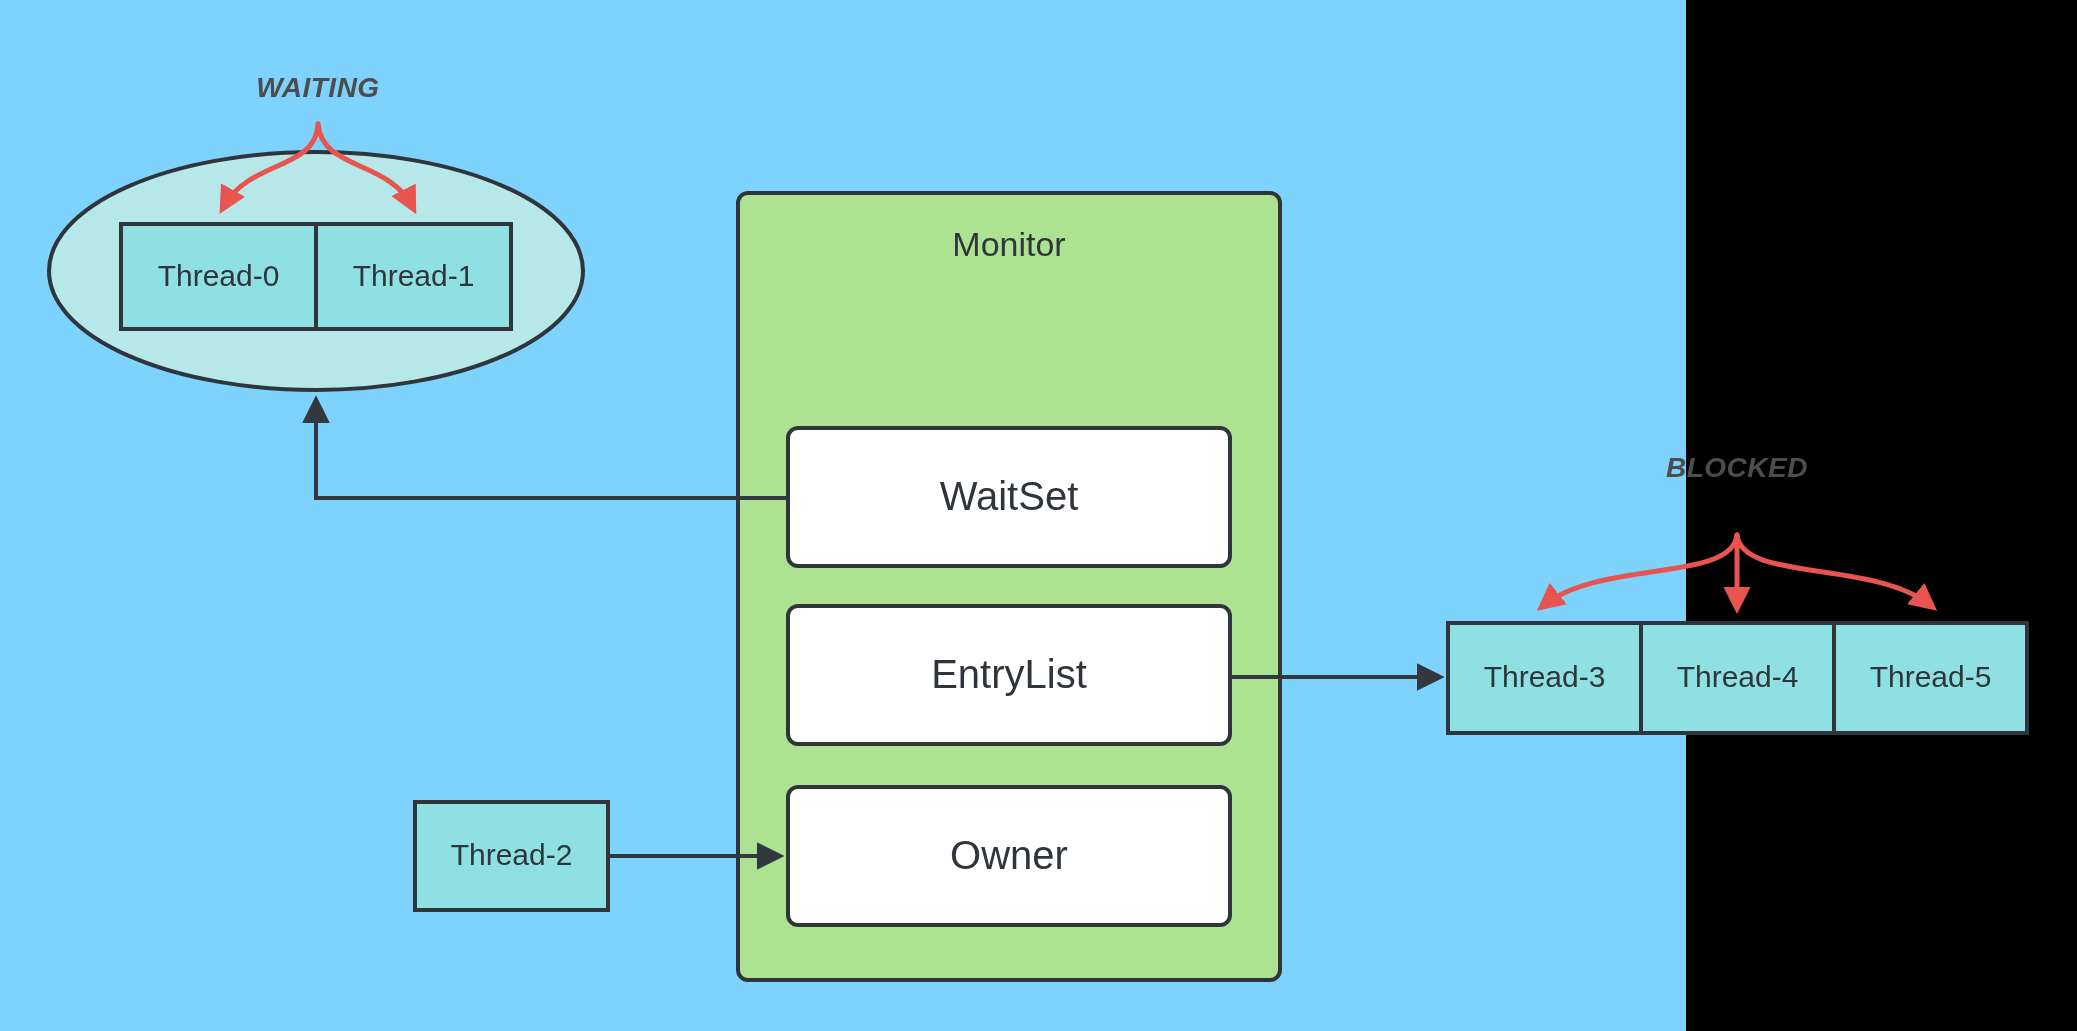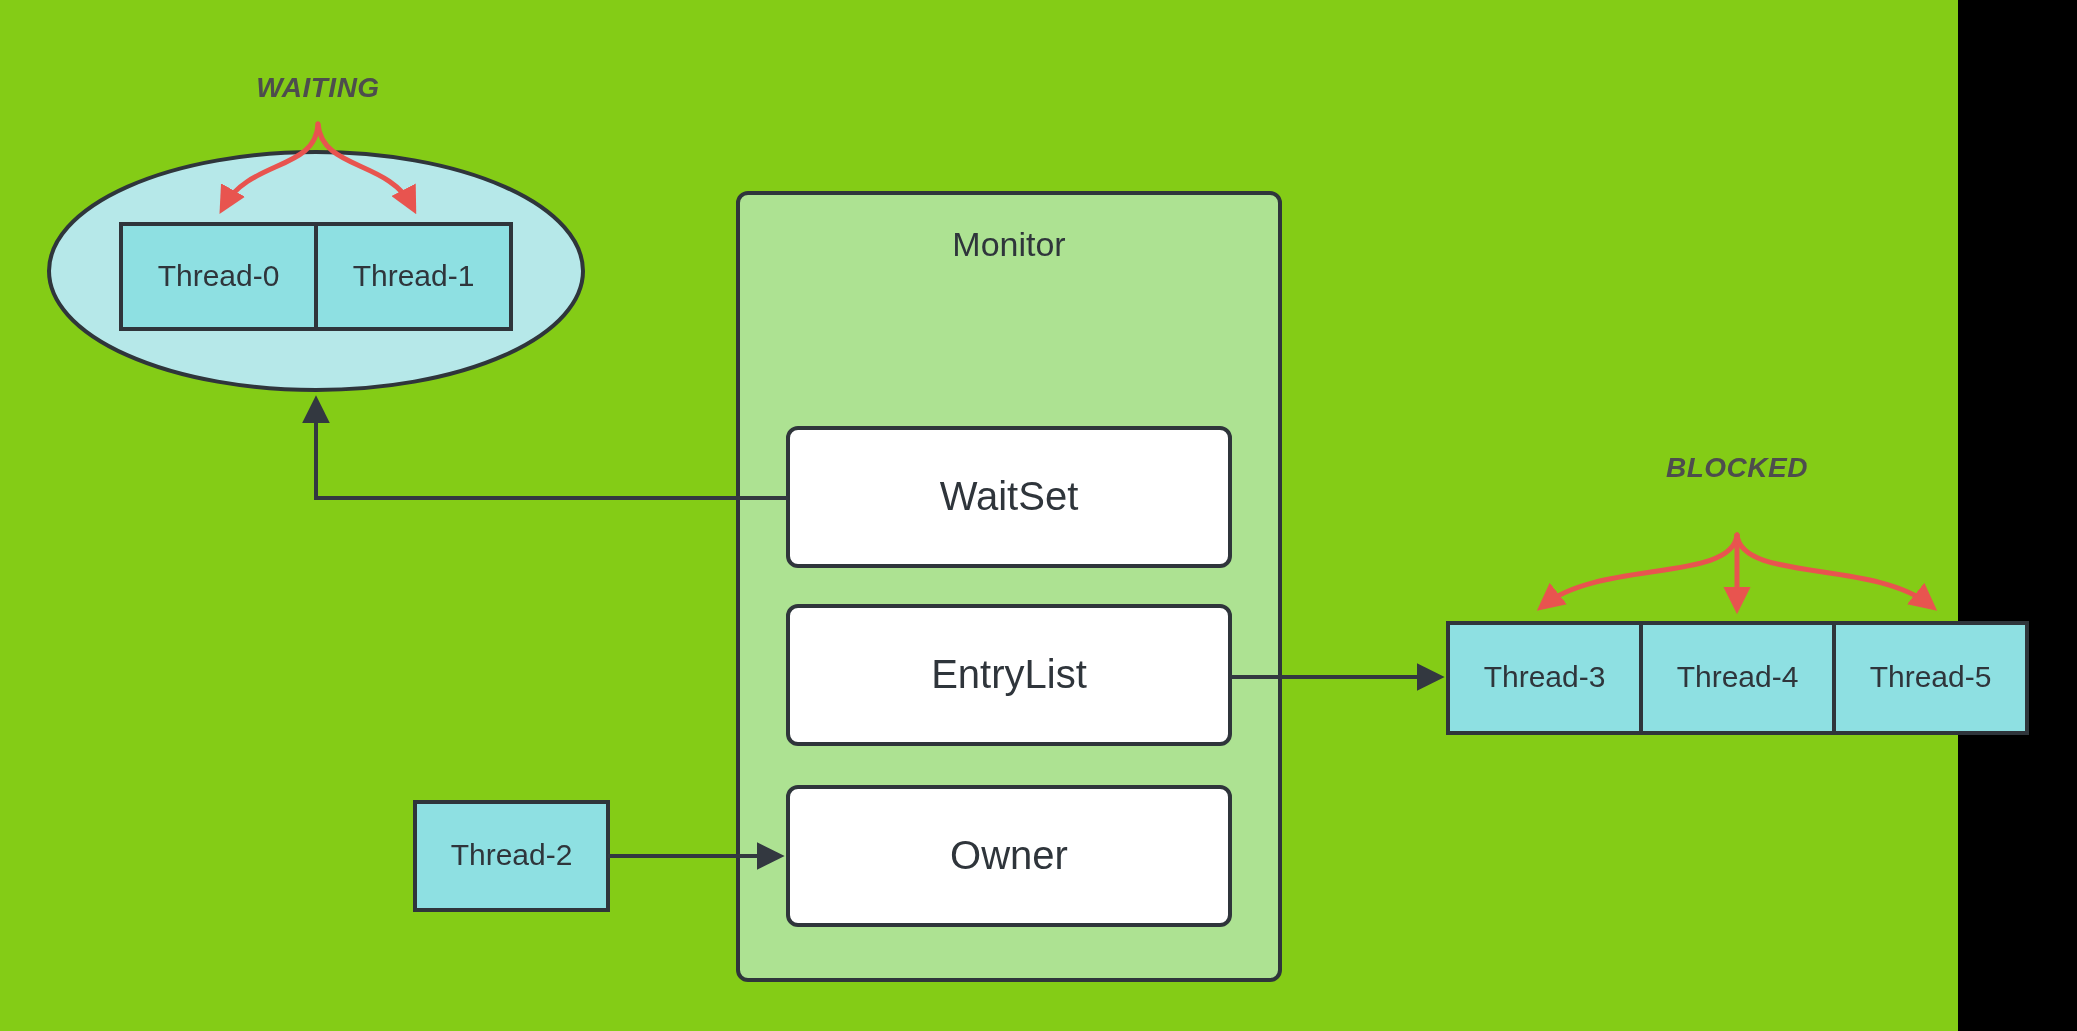--- a/index.html
+++ b/index.html
@@ -8,23 +8,23 @@
     background: #000000;
   }
   body {
     width: 2077px;
     height: 1031px;
     overflow: hidden;
     font-family: "Liberation Sans", sans-serif;
   }
   #diagram-root {
     position: relative;
-    width: 1958px;
+    width: 1686px;
     height: 1031px;
-    background: #84cc16;
+    background: #7dd3fc;
     text-decoration: underline;
   }
   svg#diagram {
     display: block;
     width: 2077px;
     height: 1031px;
   }
   .node-label {
     font-family: "Liberation Sans", sans-serif;
     fill: #2f353b;

